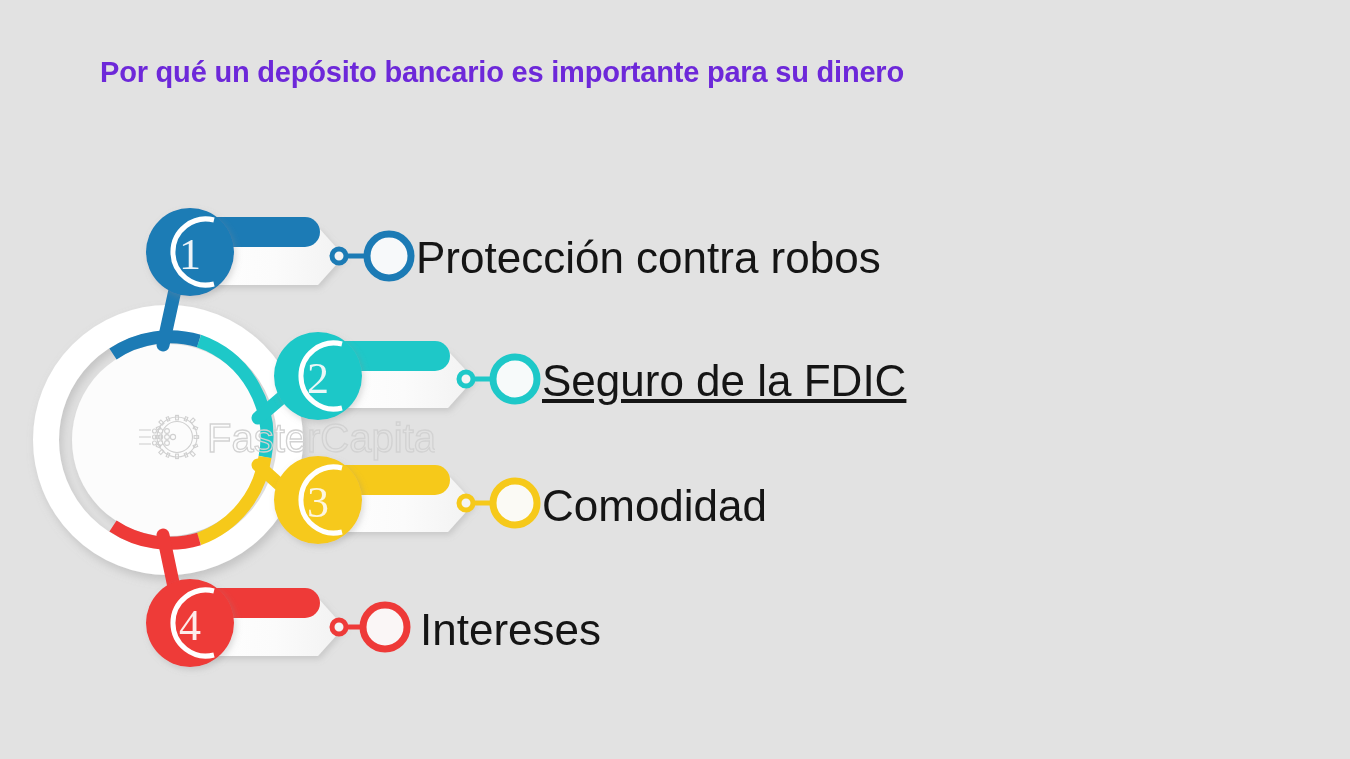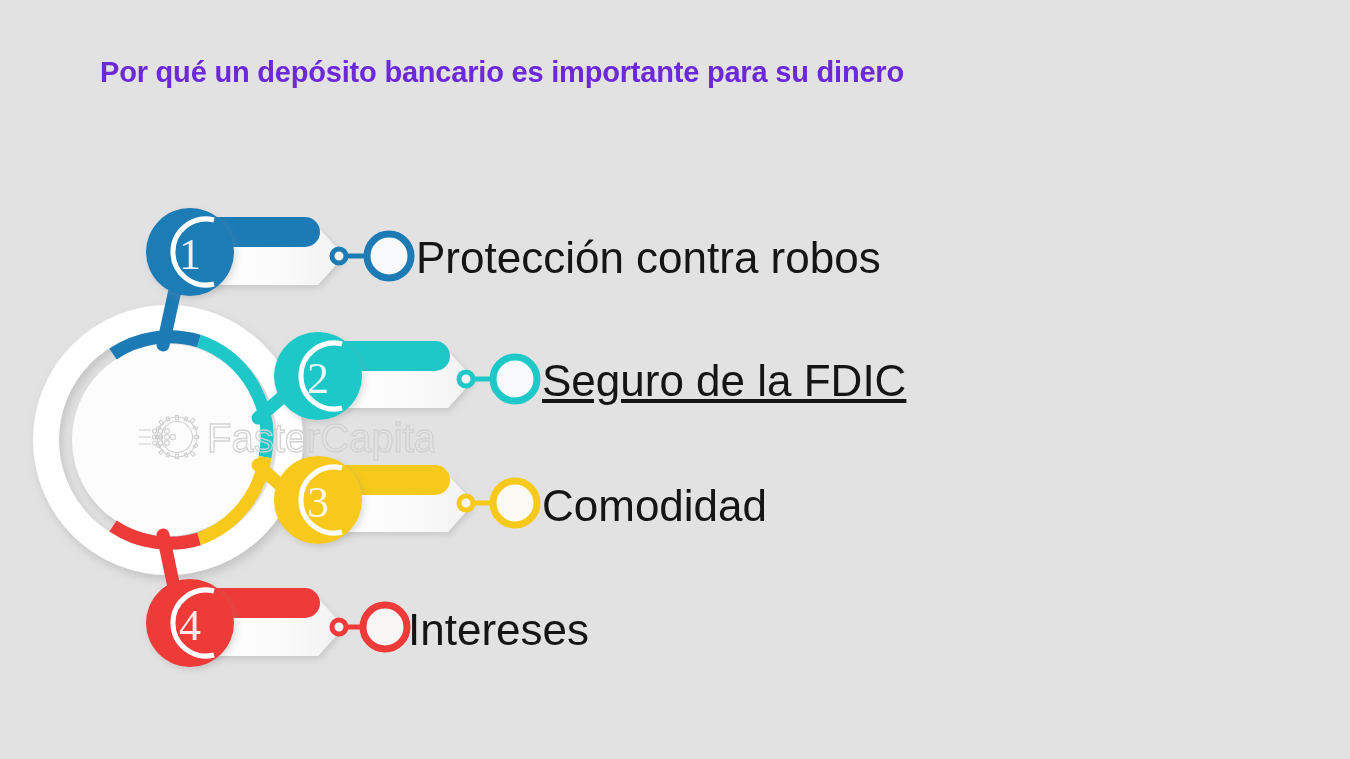--- a/index.html
+++ b/index.html
@@ -54,21 +54,21 @@
   .item-label {
     position: absolute;
     font-size: 44px;
     color: #151515;
     white-space: nowrap;
     line-height: 1;
   }
   #label-1 { left: 416px; top: 236px; }
   #label-2 { left: 542px; top: 359px; text-decoration: underline; }
   #label-3 { left: 542px; top: 484px; }
-  #label-4 { left: 408px; top: 608px; }
+  #label-4 { left: 420px; top: 608px; }
 
   
   #watermark {
     position: absolute;
     left: 125px;
     top: 408px;
     width: 310px;
     height: 58px;
     pointer-events: none;
   }

